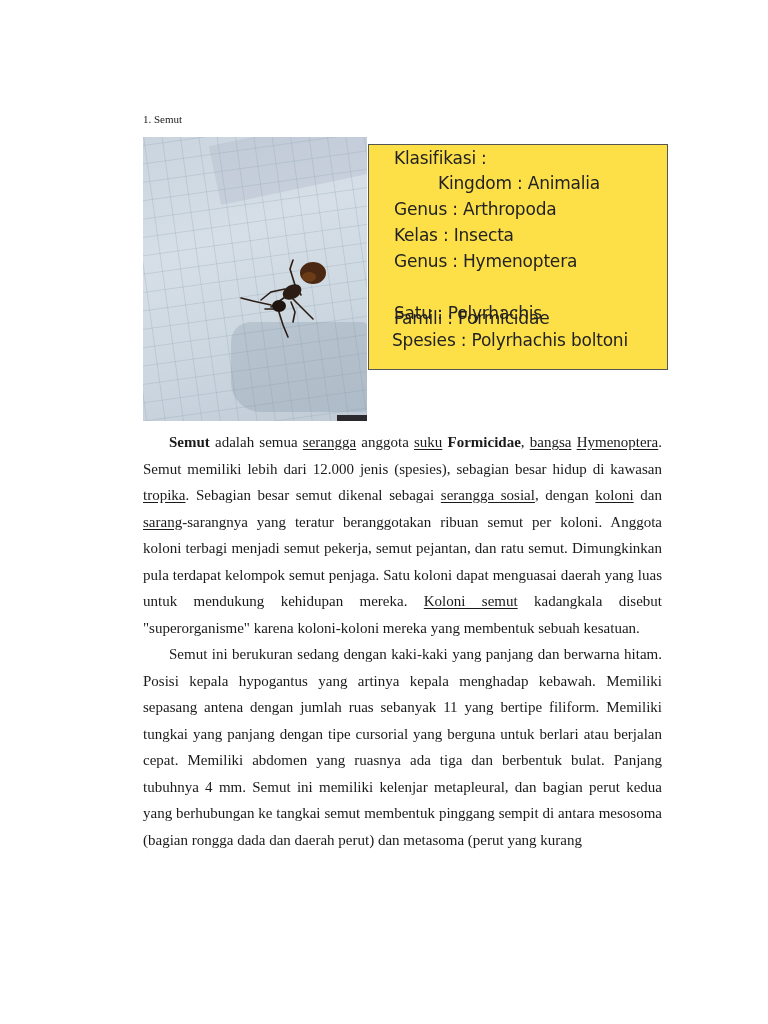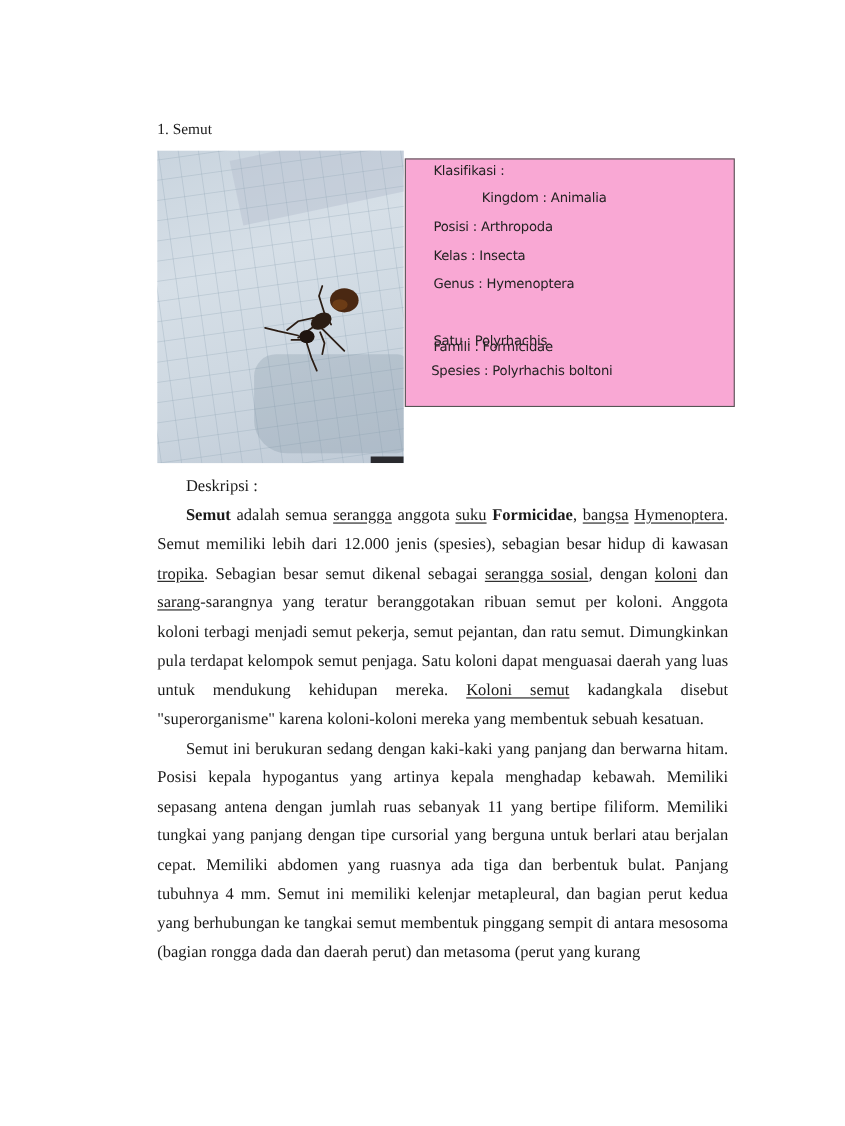--- a/index.html
+++ b/index.html
@@ -1,21 +1,21 @@
 <!DOCTYPE html>
 <html><head>
 <meta charset="utf-8">
 <style>
   html, body { margin: 0; padding: 0; }
   body {
     width: 768px; height: 1024px; background: #ffffff; position: relative; overflow: hidden;
     font-family: "Liberation Serif", "DejaVu Serif", serif; color: #1a1a1a;
   }
   .heading {
-    position: absolute; left: 143px; top: 110px; font-size: 14px; line-height: 18px;
+    position: absolute; left: 143px; top: 110px; font-size: 11px; line-height: 18px;
   }
   .photo {
     position: absolute; left: 143px; top: 137px; width: 224px; height: 284px; overflow: hidden;
     background: linear-gradient(160deg, #c9d4de 0%, #d6dfe7 35%, #cfd9e2 60%, #bfcad6 100%);
   }
   .photo .grid {
     position: absolute; inset: 0;
     background-image:
       linear-gradient(to right, rgba(150,170,185,0.35) 1px, transparent 1px),
       linear-gradient(to bottom, rgba(150,170,185,0.35) 1px, transparent 1px);
@@ -30,22 +30,22 @@
     position: absolute; left: 88px; top: 185px; width: 140px; height: 90px;
     background: rgba(120,140,155,0.25); border-radius: 20px 10px 10px 30px;
   }
   .photo .bottomedge {
     position: absolute; right: 0; bottom: 0; width: 30px; height: 6px; background: #2a2a2e;
   }
   .photo svg { position: absolute; left: 0; top: 0; }
 
   .classbox {
     position: absolute; left: 368px; top: 144px; width: 298px; height: 224px;
-    border: 1.5px solid #555; background: #f9a8d4;
-    font-family: "DejaVu Sans", "Liberation Sans", sans-serif; font-size: 12px; color: #222;
+    border: 1.5px solid #555; background: #fde047;
+    font-family: "DejaVu Sans", "Liberation Sans", sans-serif; font-size: 17px; color: #222;
   }
   .classbox .row { position: absolute; left: 25px; white-space: nowrap; letter-spacing: -0.2px; }
 
   .body-text {
     position: absolute; left: 143px; top: 429px; width: 519px;
     font-size: 15px; line-height: 26.5px; text-align: justify;
   }
   .body-text p { margin: 0; text-indent: 26px; }
   .body-text .label-line { text-indent: 26px; }
   .u { text-decoration: underline; text-underline-offset: 2px; }
@@ -79,25 +79,24 @@
     <ellipse cx="149" cy="155" rx="10" ry="7" transform="rotate(-30 149 155)" fill="#2b1d14"></ellipse>
 
     <ellipse cx="136" cy="169" rx="7" ry="6" fill="#1f1510"></ellipse>
   </svg>
   <div class="bottomedge"></div>
 </div>
 
 <div class="classbox">
   <div class="row" style="top:3px;">Klasifikasi :</div>
   <div class="row" style="top:28px;margin-left:44px;">Kingdom : Animalia</div>
-  <div class="row" style="top:54px;">Posisi : Arthropoda</div>
+  <div class="row" style="top:54px;">Genus : Arthropoda</div>
   <div class="row" style="top:80px;text-align:center;">Kelas : Insecta</div>
   <div class="row" style="top:106px;">Genus : Hymenoptera</div>
   <div class="row" style="top:115px;margin-top:48px;">Famili : Formicidae</div>
   <div class="row" style="top:158px;">Satu : Polyrhachis</div>
   <div class="row" style="top:185px; left:23px;text-align:center;">Spesies : Polyrhachis boltoni</div>
 </div>
 
 <div class="body-text">
-  <p class="label-line">Deskripsi :</p>
   <p><span class="b">Semut</span><span> adalah semua </span><span class="u">serangga</span><span> anggota </span><span class="u">suku</span><span> </span><span class="b">Formicidae</span><span>, </span><span class="u">bangsa</span><span> </span><span class="u">Hymenoptera</span><span>. Semut memiliki lebih dari 12.000 jenis (spesies), sebagian besar hidup di kawasan </span><span class="u">tropika</span><span>. Sebagian besar semut dikenal sebagai </span><span class="u">serangga sosial</span><span>, dengan </span><span class="u">koloni</span><span> dan </span><span class="u">sarang</span><span>-sarangnya yang teratur beranggotakan ribuan semut per koloni. Anggota koloni terbagi menjadi semut pekerja, semut pejantan, dan ratu semut. Dimungkinkan pula terdapat kelompok semut penjaga. Satu koloni dapat menguasai daerah yang luas untuk mendukung kehidupan mereka. </span><span class="u">Koloni semut</span><span> kadangkala disebut "superorganisme" karena koloni-koloni mereka yang membentuk sebuah kesatuan.</span></p>
   <p>Semut ini berukuran sedang dengan kaki-kaki yang panjang dan berwarna hitam. Posisi kepala hypogantus yang artinya kepala menghadap kebawah. Memiliki sepasang antena dengan jumlah ruas sebanyak 11 yang bertipe filiform. Memiliki tungkai yang panjang dengan tipe cursorial yang berguna untuk berlari atau berjalan cepat. Memiliki abdomen yang ruasnya ada tiga dan berbentuk bulat. Panjang tubuhnya 4 mm. Semut ini memiliki kelenjar metapleural, dan bagian perut kedua yang berhubungan ke tangkai semut membentuk pinggang sempit di antara mesosoma (bagian rongga dada dan daerah perut) dan metasoma (perut yang kurang</p>
 </div>
 
 </body></html>

